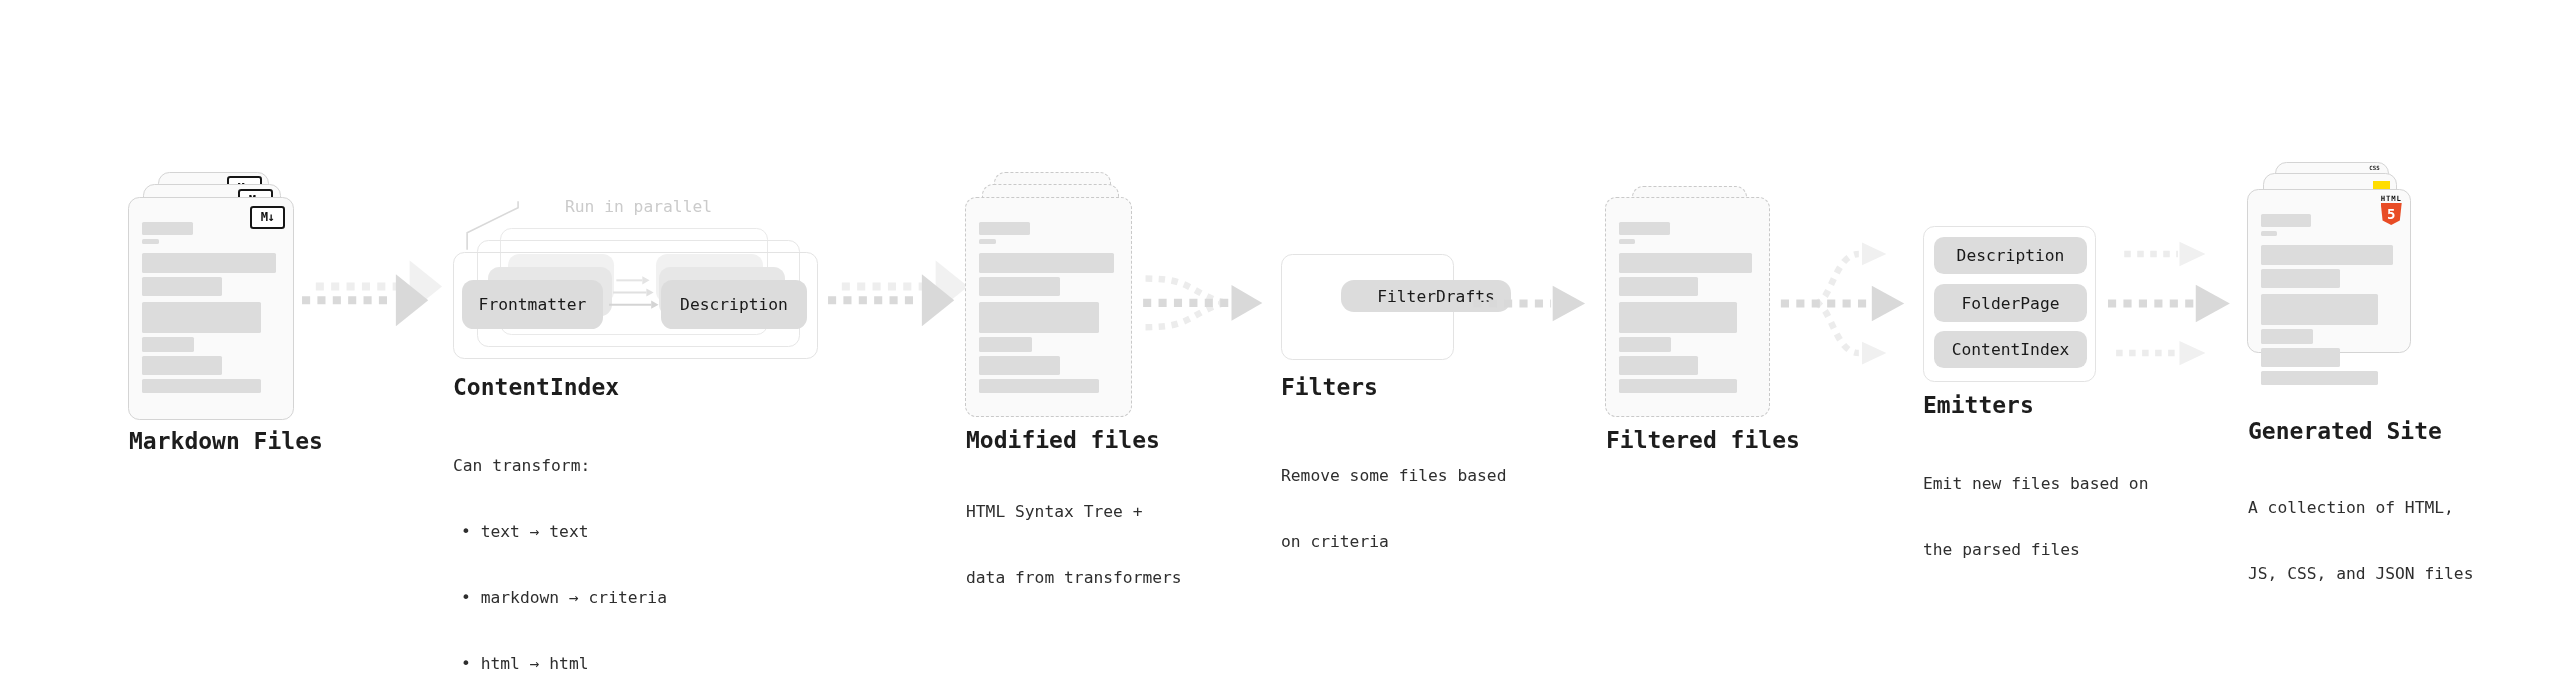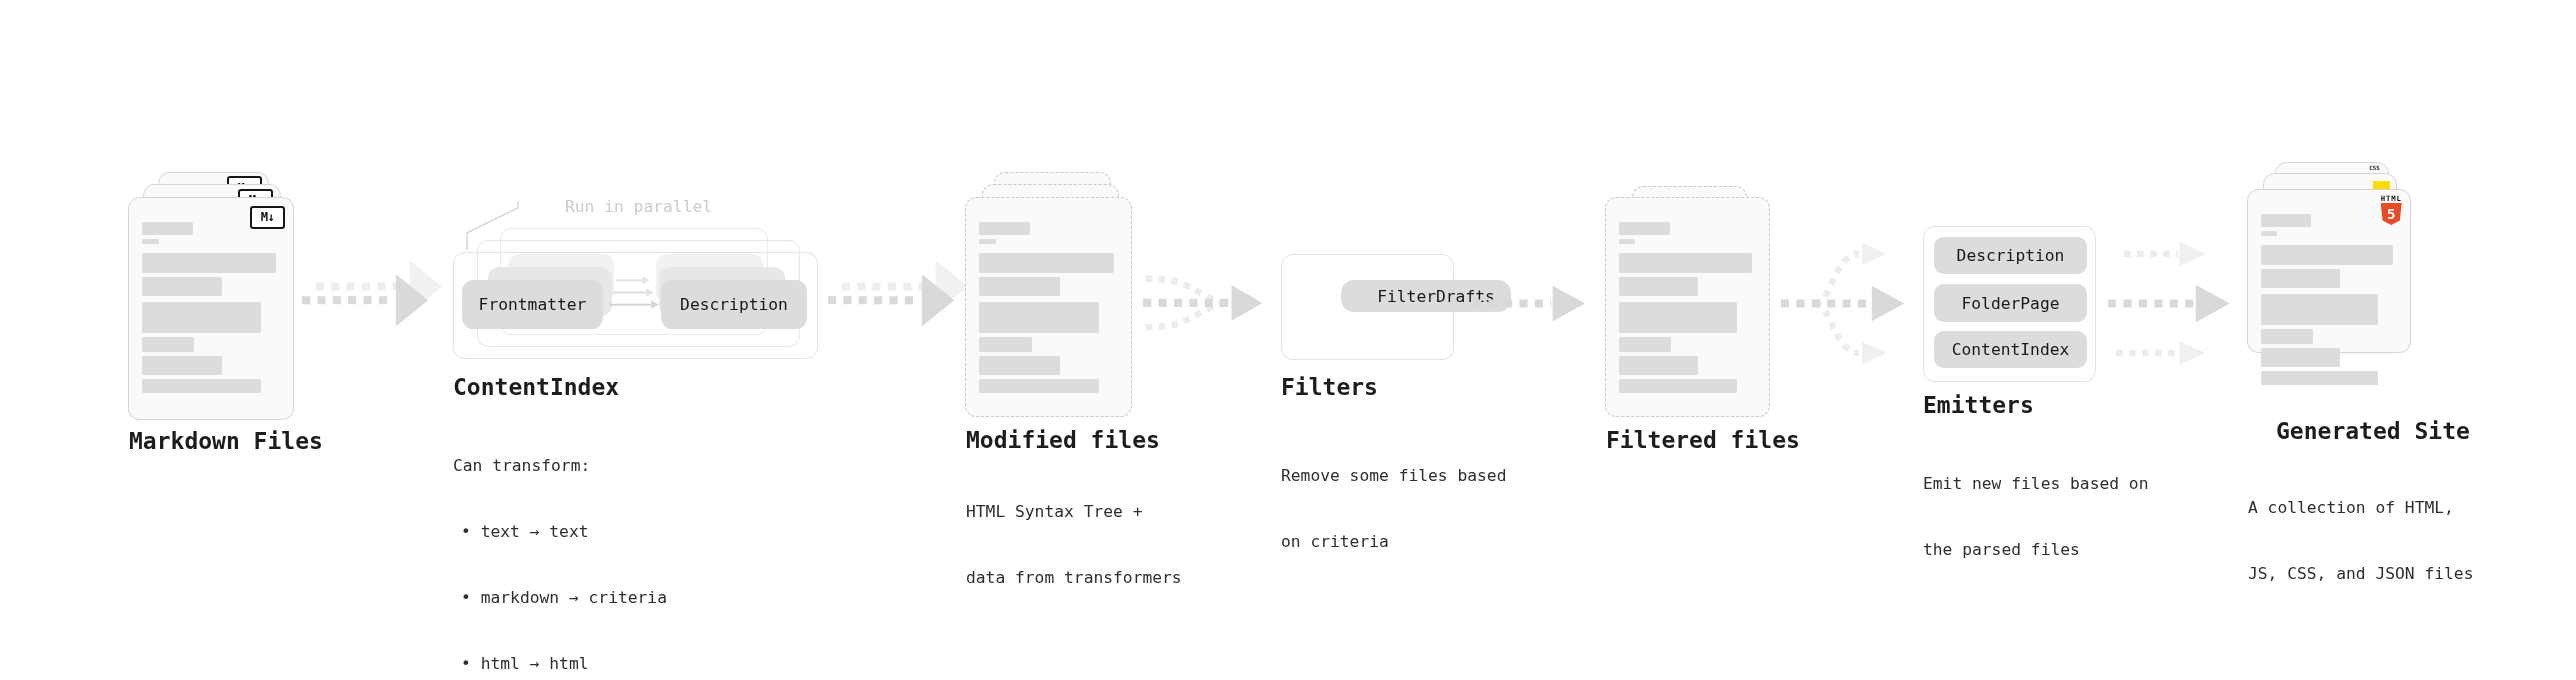--- a/index.html
+++ b/index.html
@@ -239,21 +239,21 @@
           <div class="bar" style="width: 37%; height: 12.2px; margin-bottom: 4.1px;"></div>
           <div class="bar" style="width: 12%; height: 5.7px; margin-bottom: 9px;"></div>
           <div class="bar" style="width: 97%; height: 19.5px; margin-bottom: 4.1px;"></div>
           <div class="bar" style="width: 58%; height: 19.5px; margin-bottom: 5.7px;"></div>
           <div class="bar" style="width: 86%; height: 31px; margin-bottom: 4.1px;"></div>
           <div class="bar" style="width: 38%; height: 14.6px; margin-bottom: 4.1px;"></div>
           <div class="bar" style="width: 58%; height: 18.7px; margin-bottom: 4.1px;"></div>
           <div class="bar" style="width: 86%; height: 14.6px; margin-bottom: 0px;"></div>
         </div>
     </div>
-    <div class="lbl" style="left:2248px;top:418px;margin-left:28px;">Generated Site</div>
+    <div class="lbl" style="left:2248px;top:418px;">Generated Site</div>
     <div class="sub" style="left:2248px;top:453px;">
       <div>A collection of HTML,</div>
       <div>JS, CSS, and JSON files</div>
     </div>
   </div>
 
 </div>
 
 
 </body></html>

